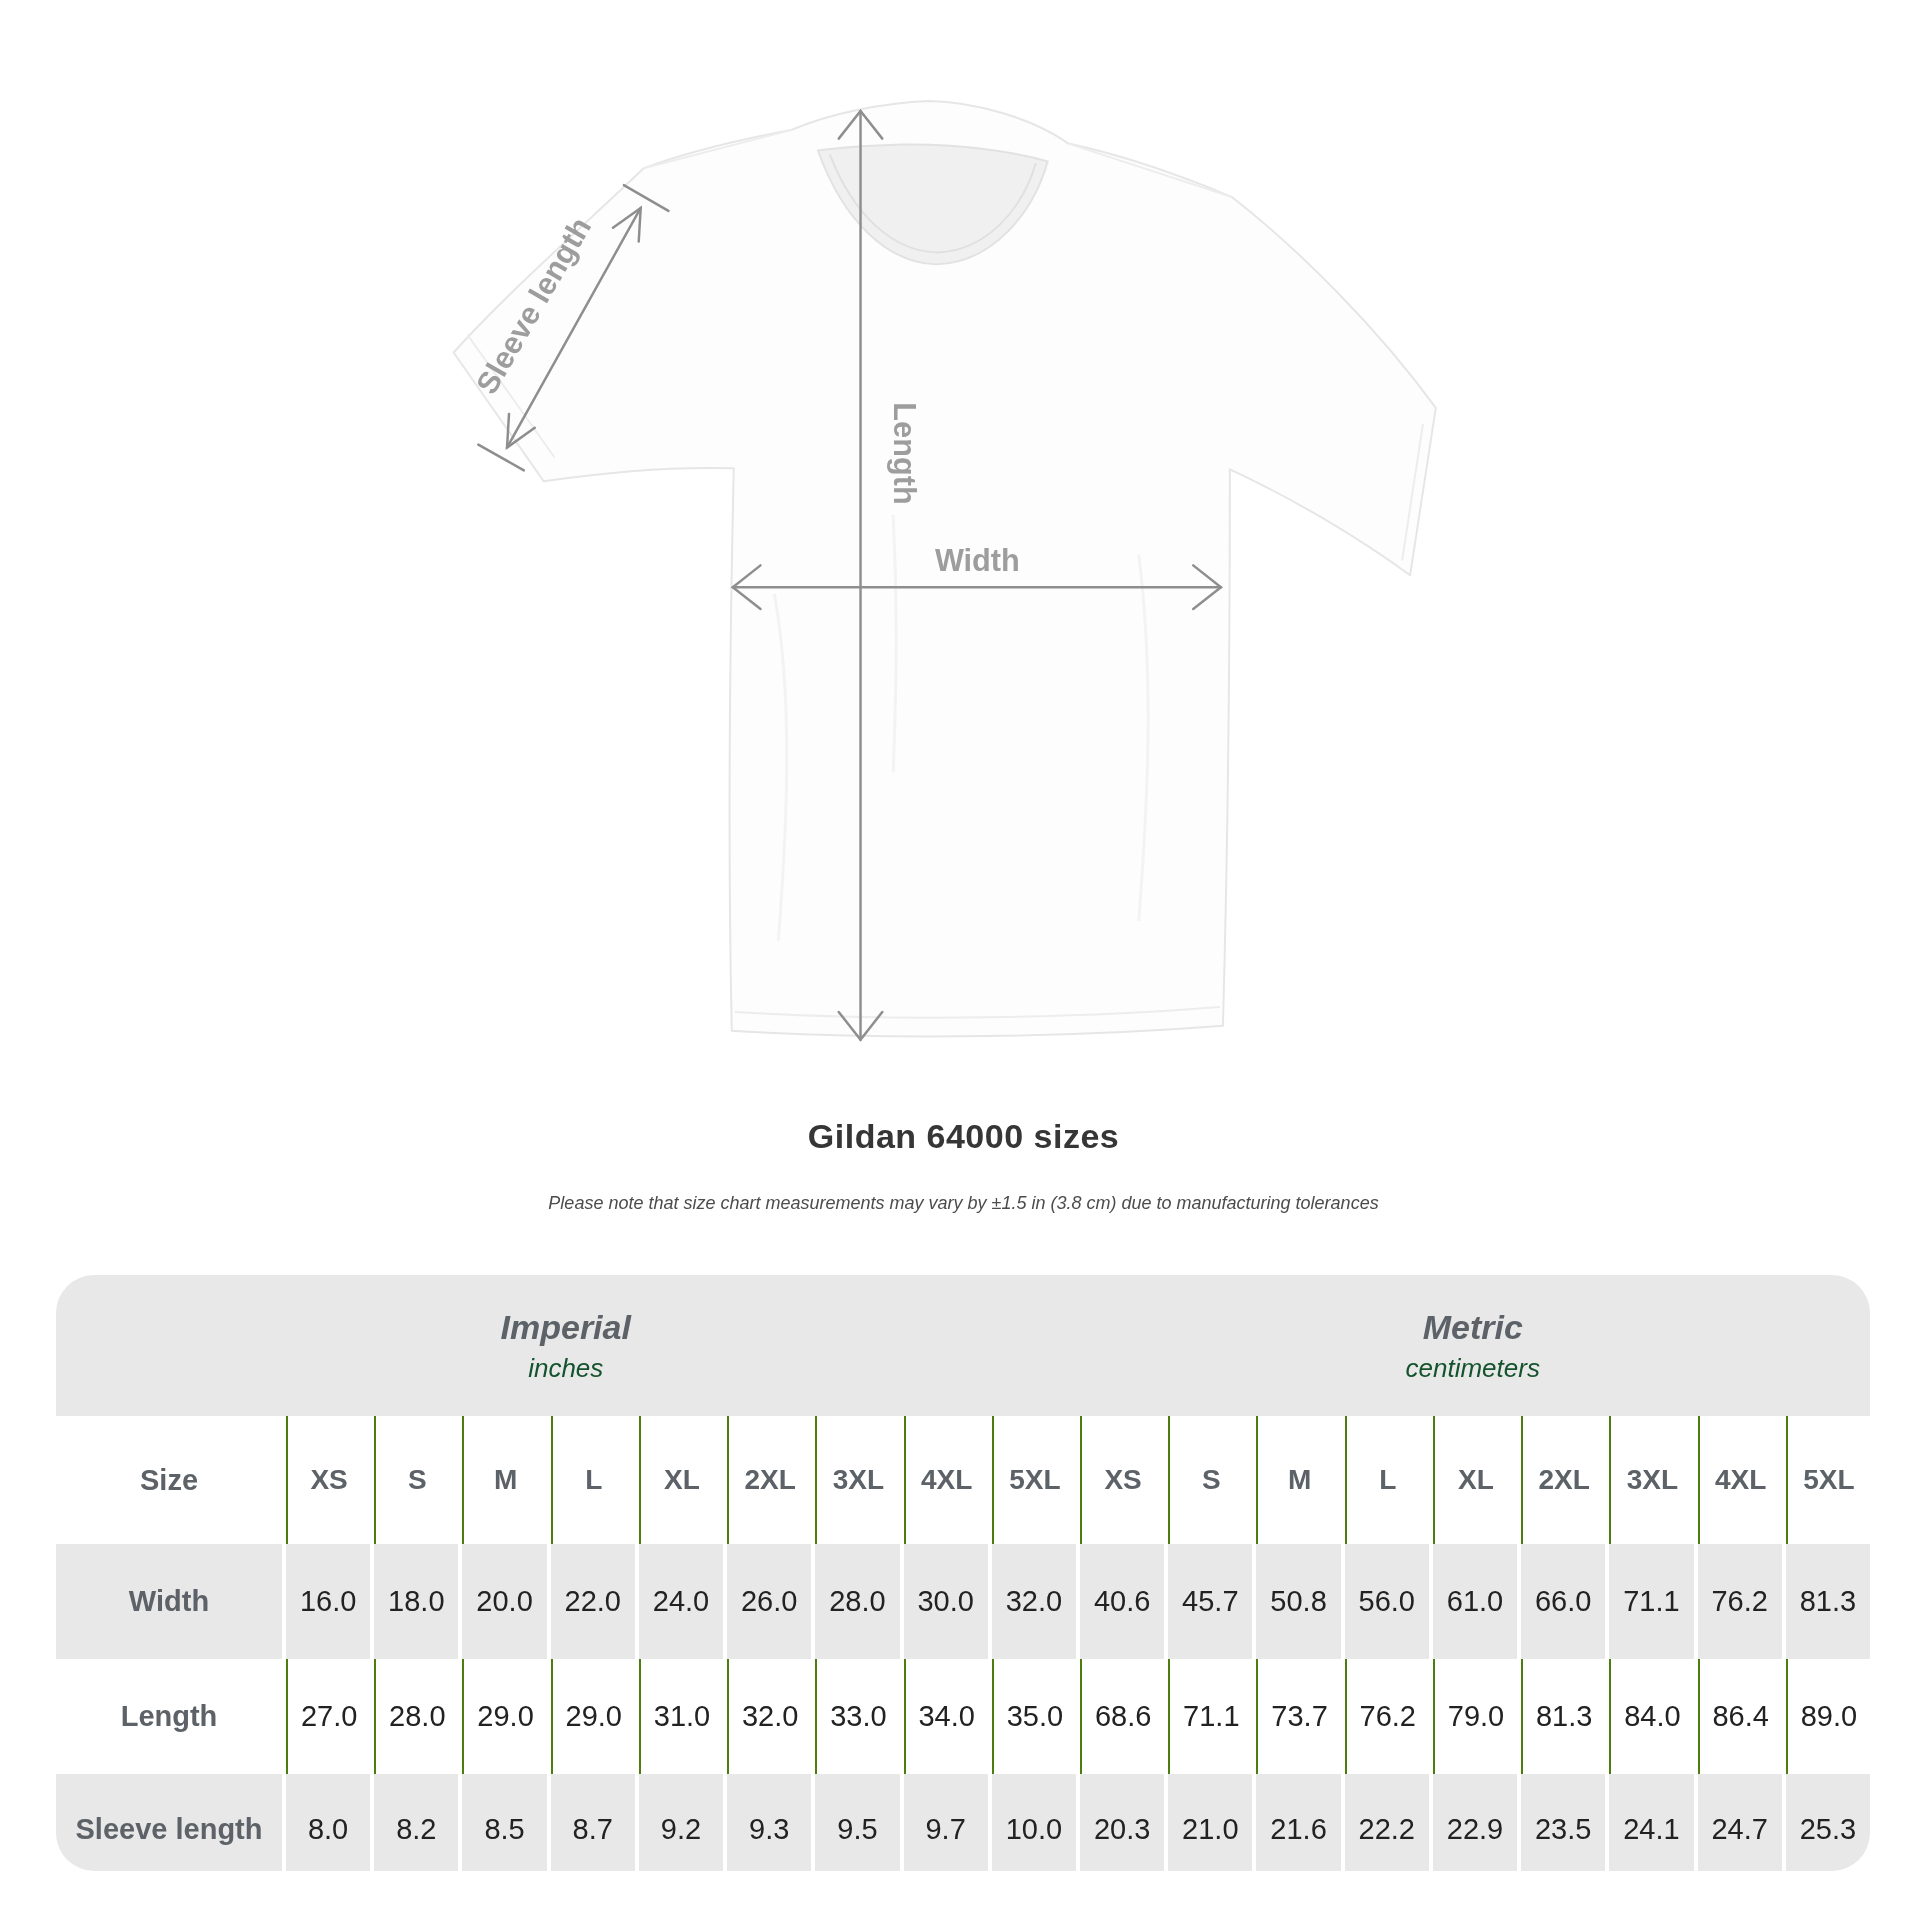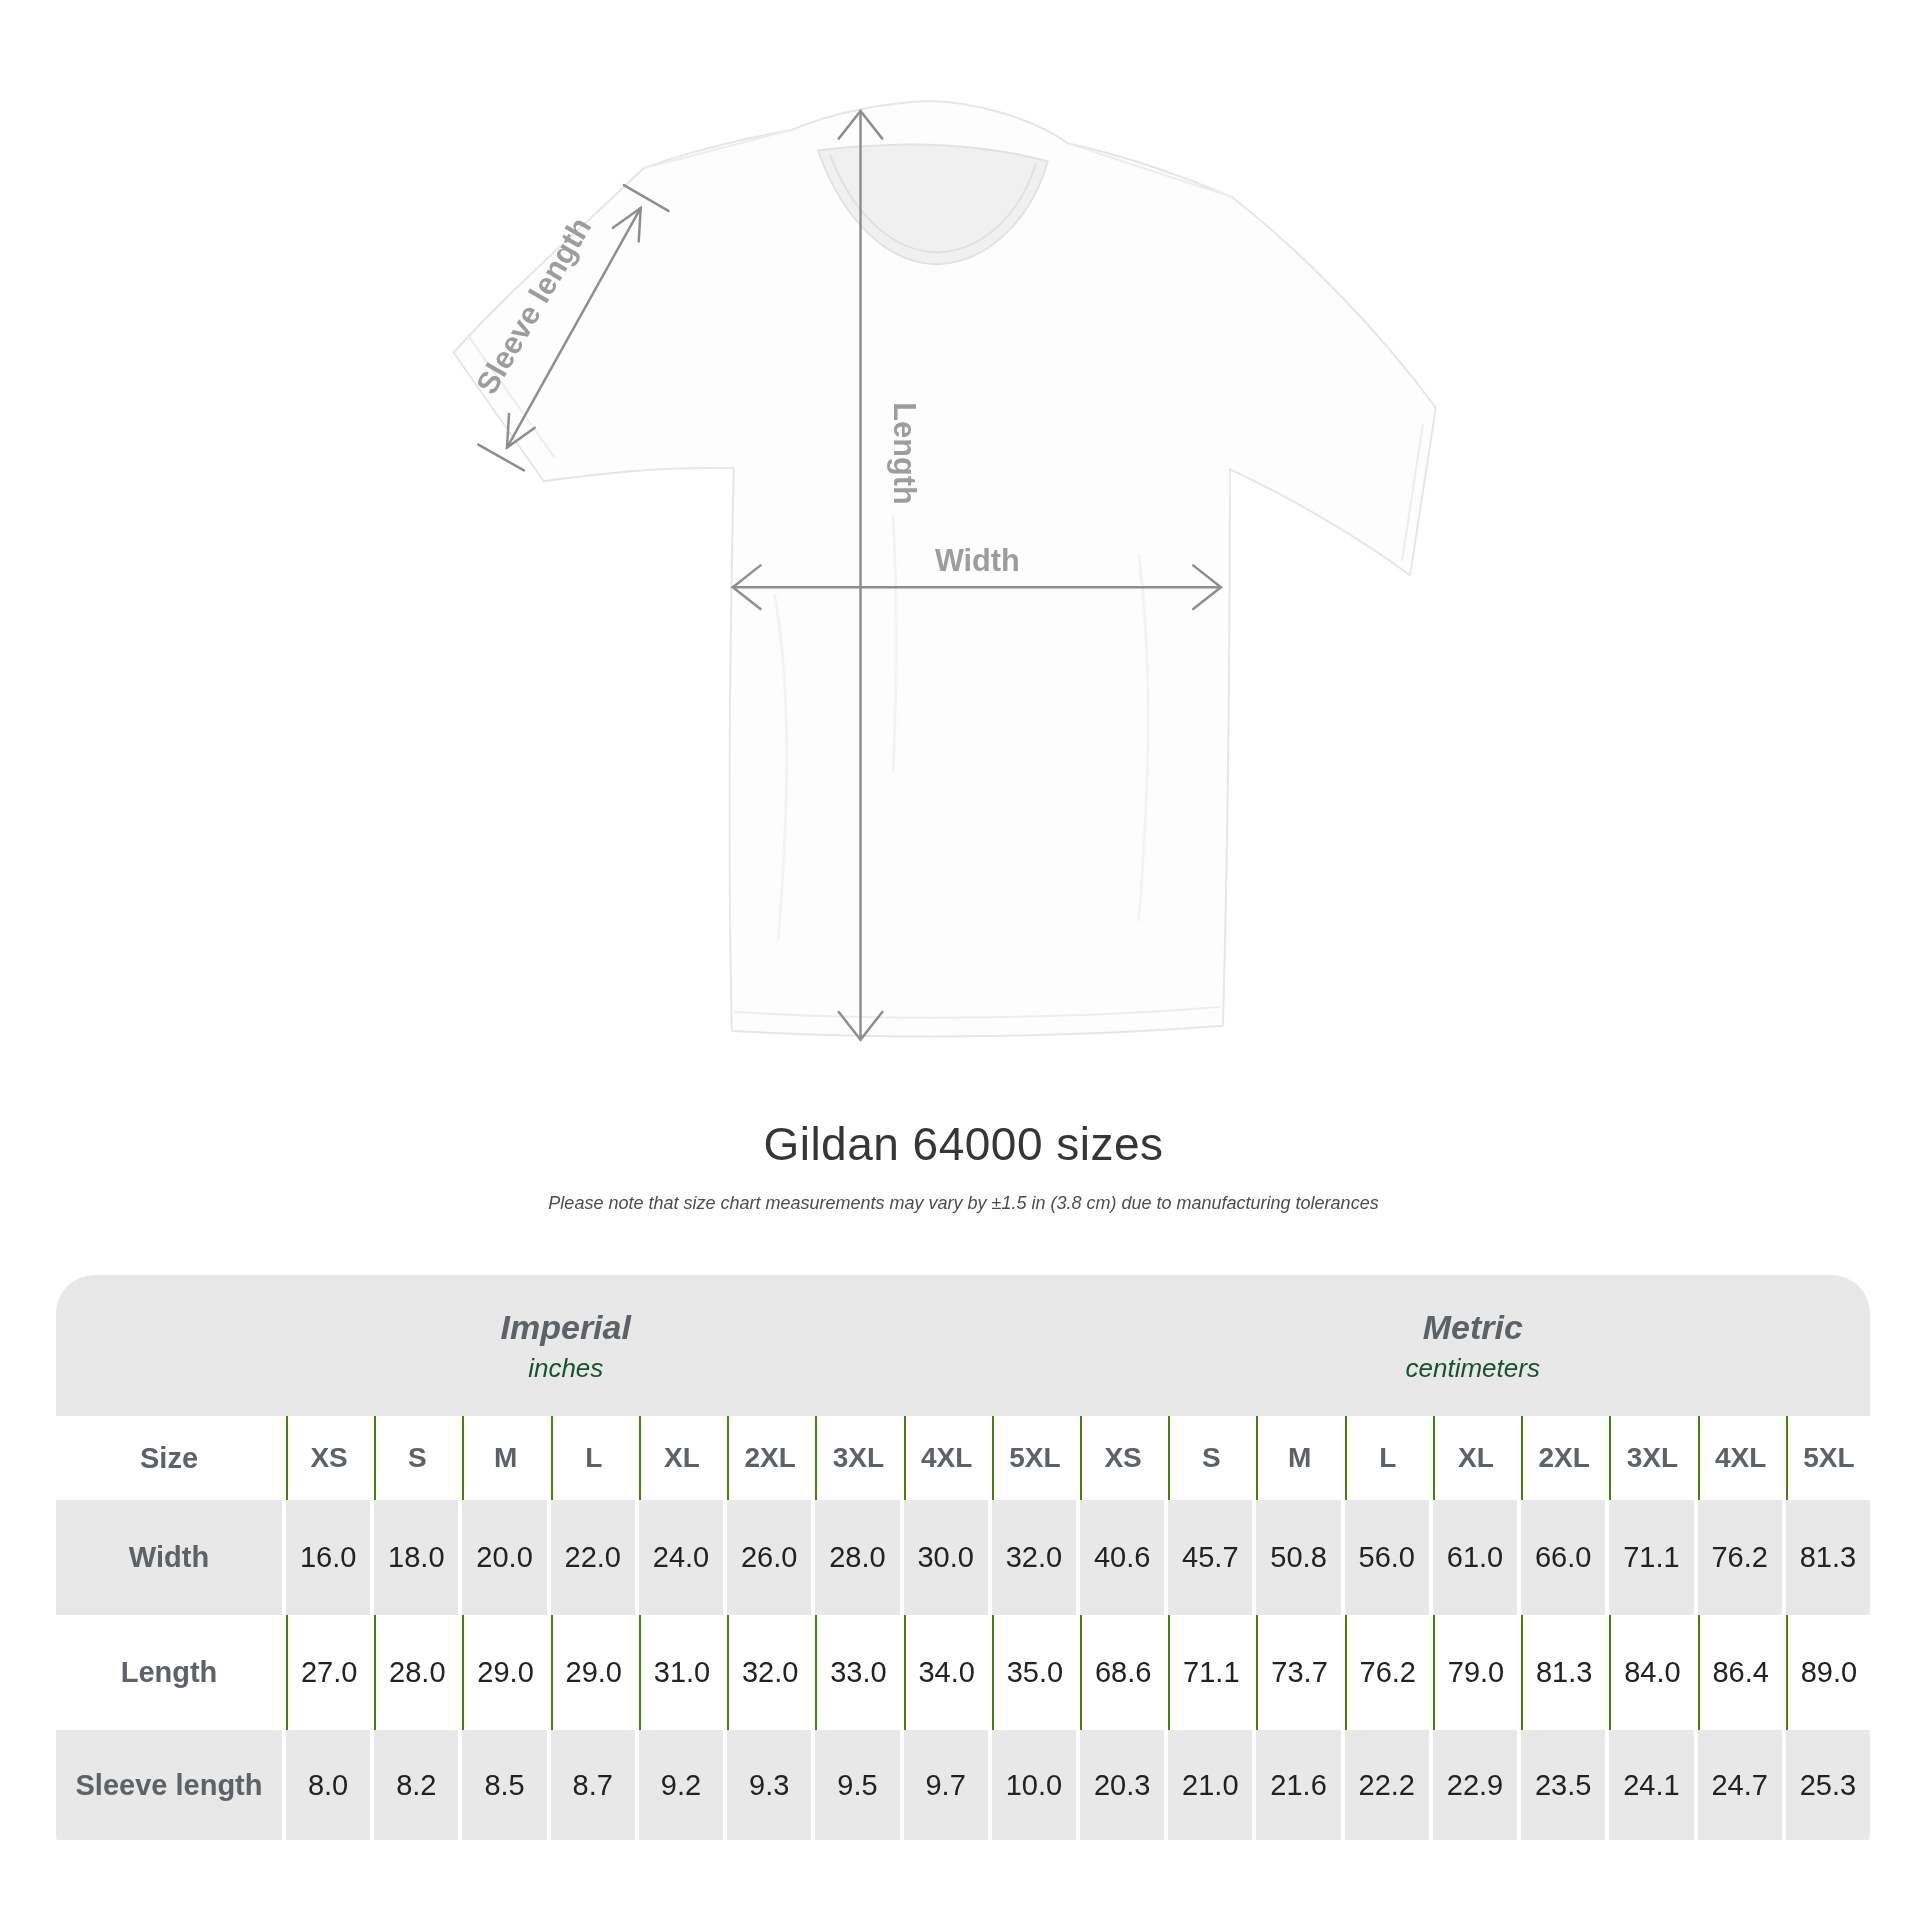--- a/index.html
+++ b/index.html
@@ -13,21 +13,21 @@
   .diagram{position:absolute;top:0;left:0;}
   .diagram text{
     font-family:"Liberation Sans", sans-serif;
     font-weight:bold;
     font-size:31px;
     fill:#9d9d9d;
   }
   .title{
     position:absolute;top:1117px;left:0;width:100%;
     text-align:center;
-    font-size:46px;font-weight:normal;color:#363636;
+    font-size:34px;font-weight:bold;color:#363636;
     letter-spacing:0.5px;
   }
   .subtitle{
     position:absolute;top:1193px;left:0;width:100%;
     text-align:center;
     font-style:italic;font-size:18px;color:#4c4c4c;
   }
   .size-table{
     position:absolute;top:1275px;left:56px;
     width:1814px;height:596px;
@@ -44,21 +44,21 @@
   }
   .band-half.left{flex:0 0 56.2%;}
   .band-half.right{flex:1 1 auto;text-align:right;}
   .g-name{font-size:34px;font-weight:bold;font-style:italic;color:#5c6267;}
   .g-unit{font-size:26px;font-style:italic;color:#14532d;}
   .trow{
     display:grid;
     grid-template-columns:226px repeat(18, 1fr);
     column-gap:4px;
   }
-  .h-size{height:84px;}
+  .h-size{height:128px;}
   .h-data{height:115px;}
   .h-sleeve{height:110px;}
   .cells{display:contents;}
   .rlabel{
     display:flex;align-items:center;justify-content:center;
     grid-column:1;
     font-size:29px;font-weight:bold;color:#5c6267;
     text-align:center;
   }
   .cell{

